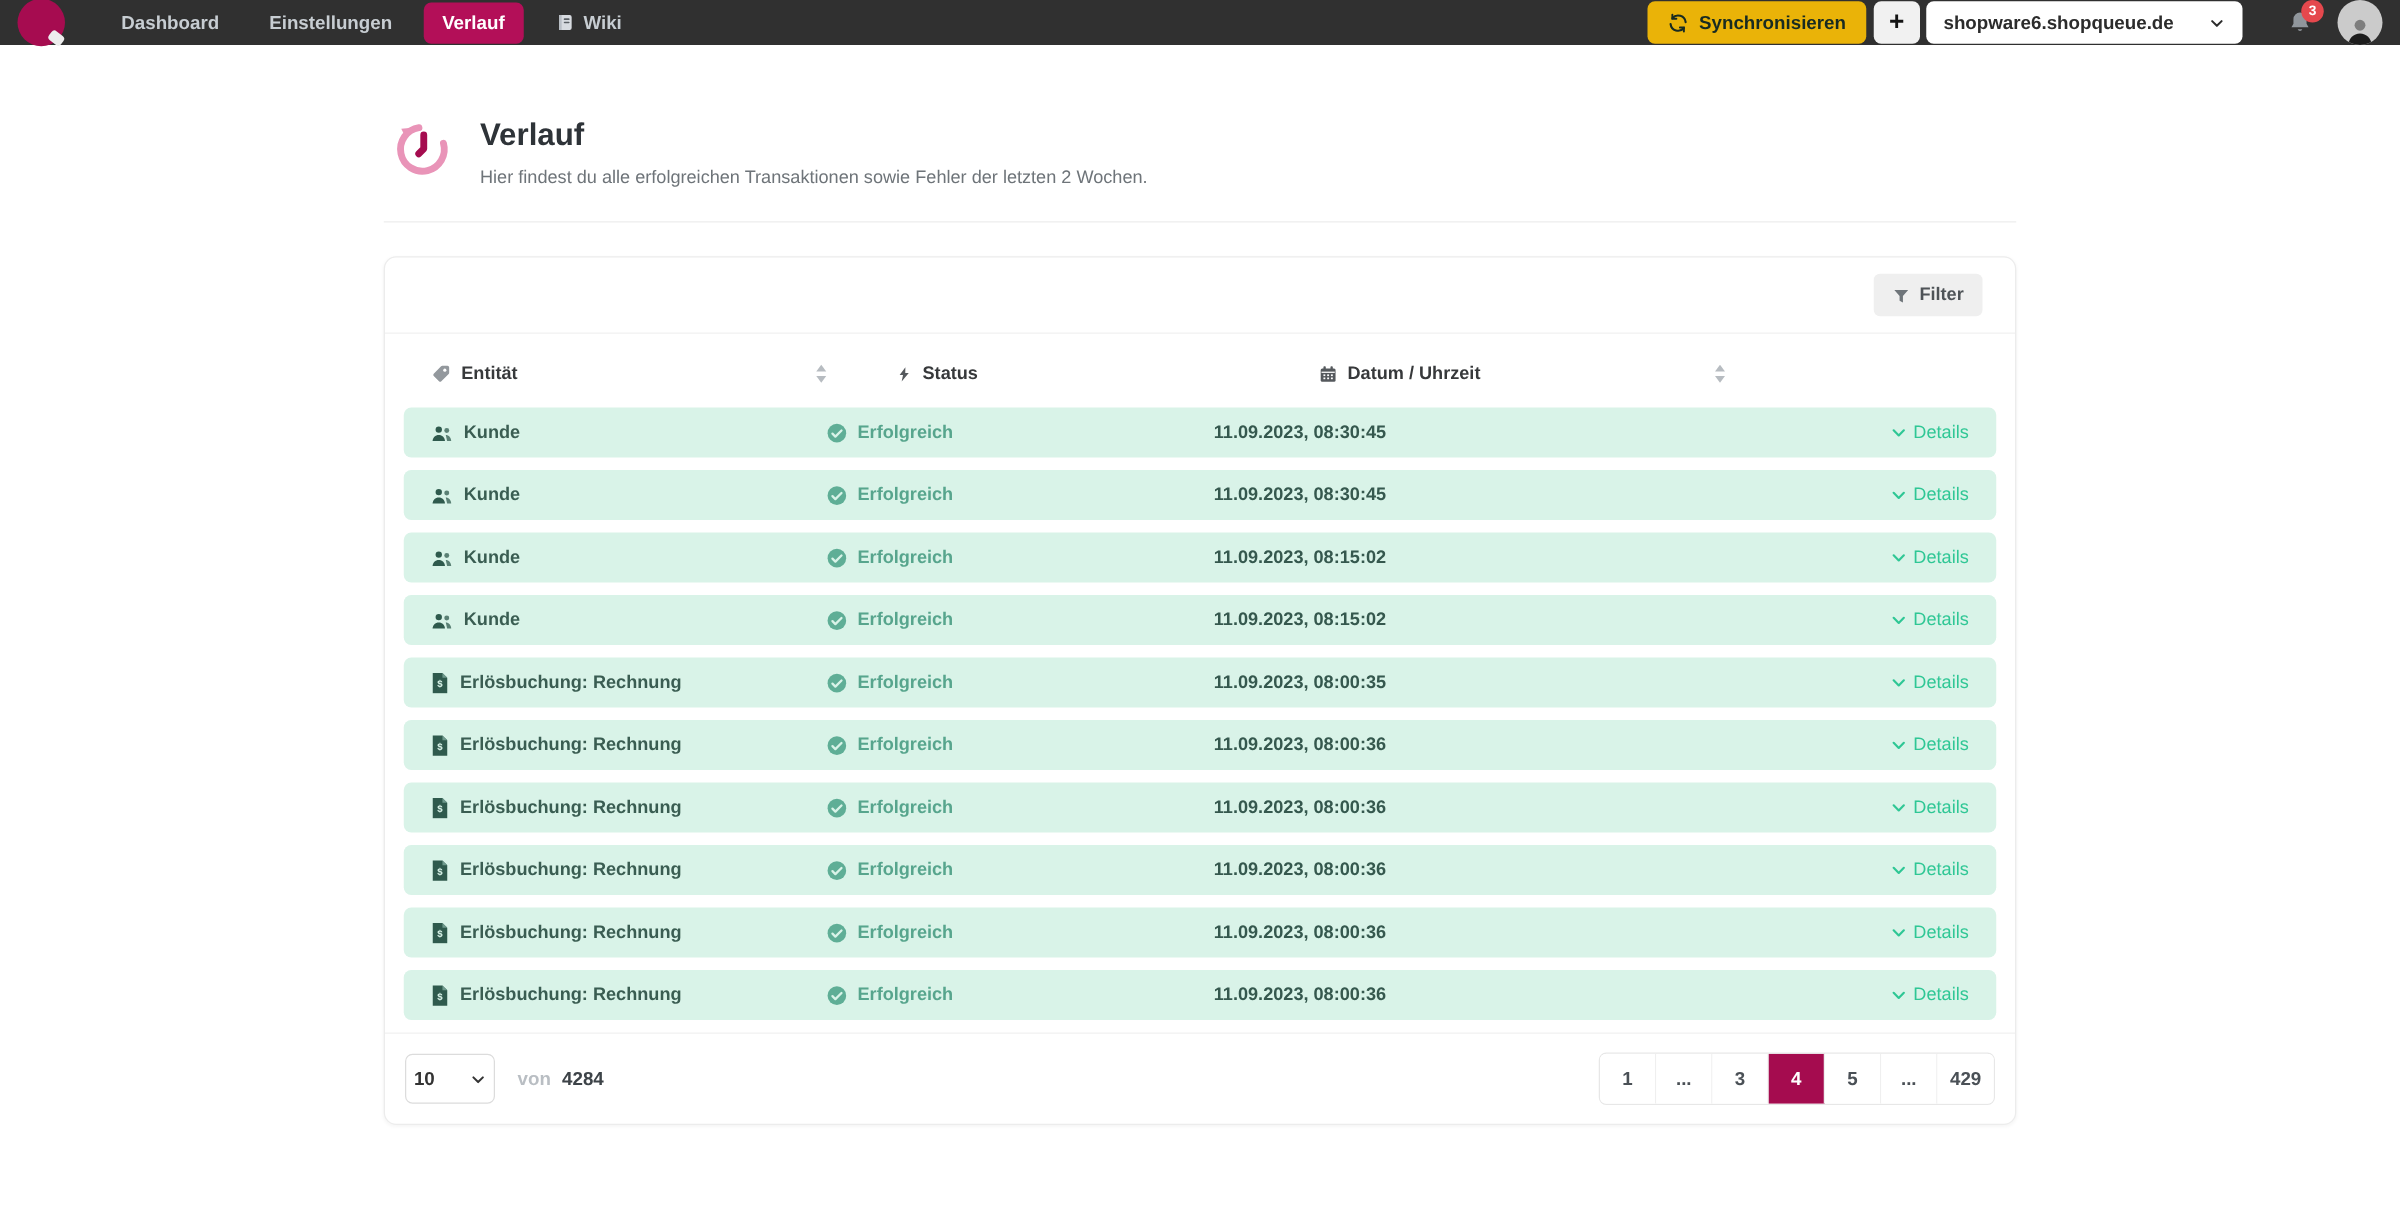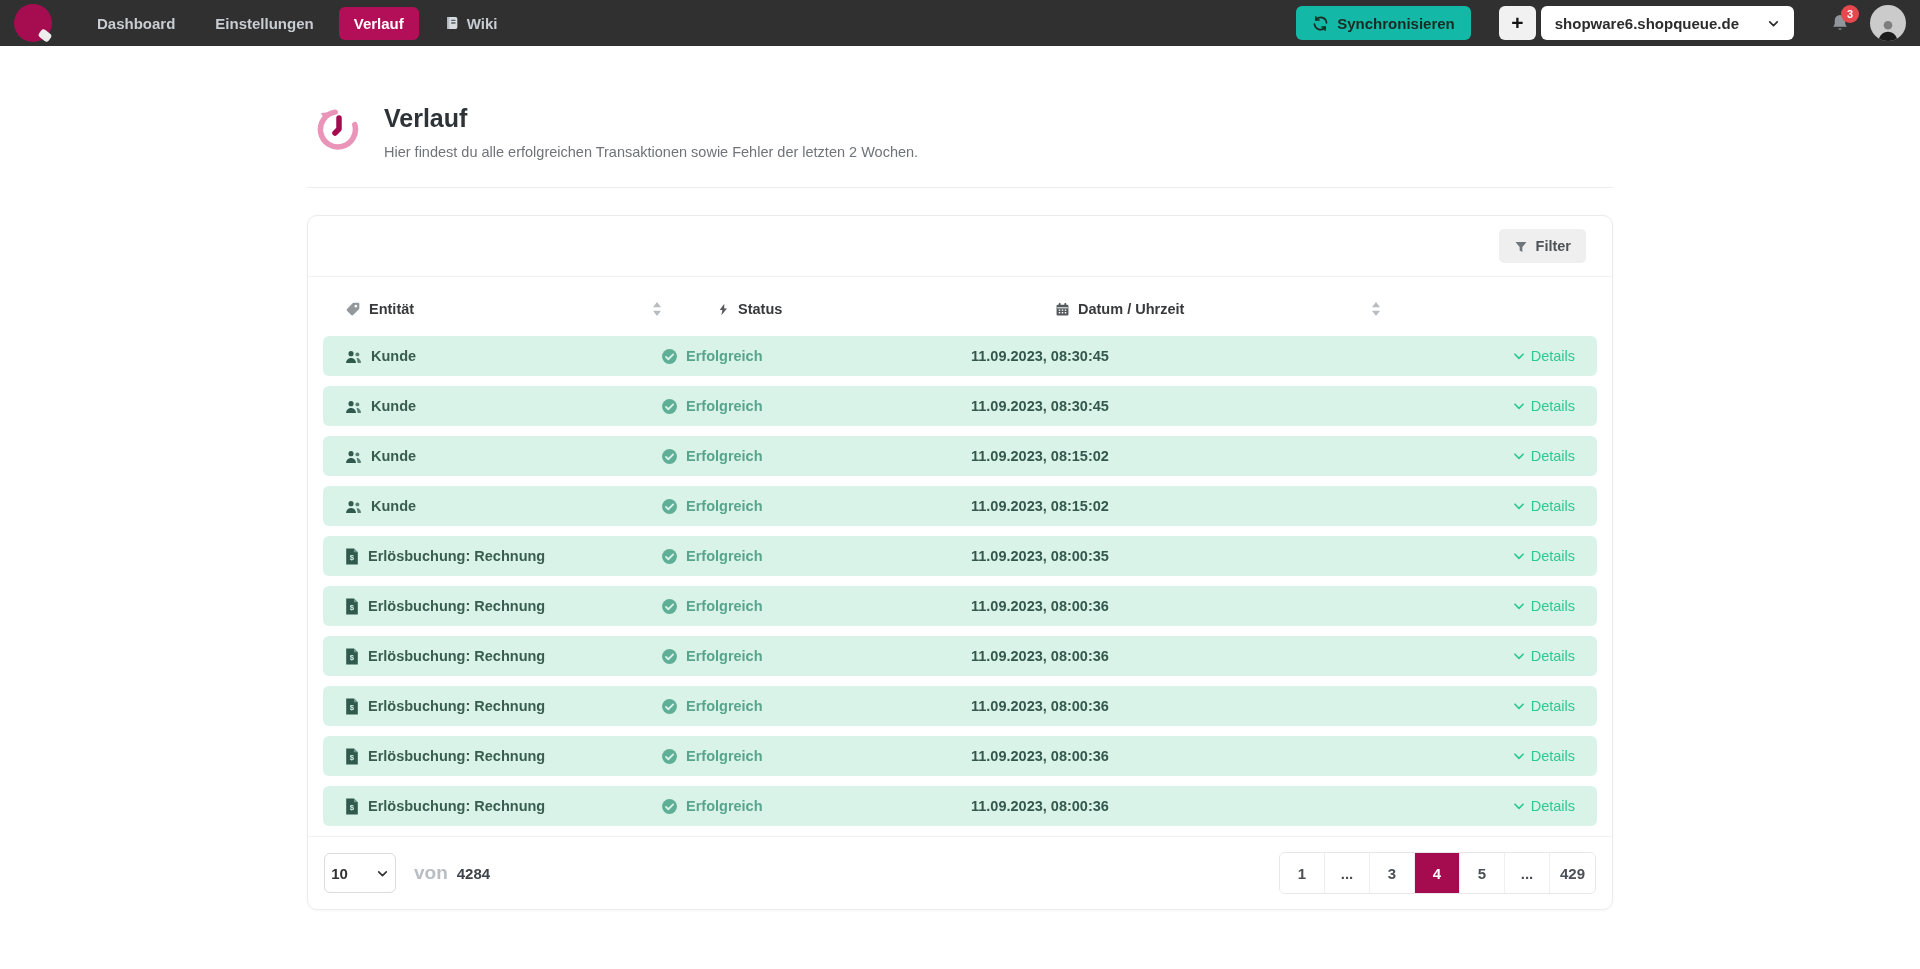--- a/index.html
+++ b/index.html
@@ -1,25 +1,25 @@
 <!DOCTYPE html>
 <html><head>
 <meta charset="utf-8">
 <style>
   * { box-sizing: border-box; margin: 0; padding: 0; }
   html,body { width:1920px; height:969px; background:#ffffff; font-family:"Liberation Sans", sans-serif; }
 
   
-  .navbar { height:46px; background:#303030; display:flex; align-items:center; padding:0 14px; }
+  .navbar { height:36px; background:#303030; display:flex; align-items:center; padding:0 14px; }
   .logo { width:38px; height:38px; border-radius:50%; background:#a60c50; position:relative; flex:0 0 auto; margin-right:30px; }
   .logo::after { content:""; position:absolute; right:1px; bottom:2px; width:12px; height:9px; background:#ededed; border-radius:3px; transform:rotate(38deg); }
   .nav-link { color:#c7cdd2; font-size:15px; font-weight:bold; text-decoration:none; padding:8px 15px; margin-right:10px; border-radius:6px; display:flex; align-items:center; gap:7px; cursor:pointer; }
   .nav-link.active { background:#b30f58; color:#ffffff; }
   .nav-spacer { flex:1; }
-  .sync-btn { background:#14b8a6; color:#182b22; border:none; height:34px; border-radius:6px; padding:0 16px; font-size:15px; font-weight:bold; font-family:inherit; display:flex; align-items:center; gap:8px; cursor:pointer; margin-right:28px; }
+  .sync-btn { background:#eab308; color:#182b22; border:none; height:34px; border-radius:6px; padding:0 16px; font-size:15px; font-weight:bold; font-family:inherit; display:flex; align-items:center; gap:8px; cursor:pointer; margin-right:6px; }
   .add-btn { width:37px; height:34px; background:#f1f1f1; border:none; border-radius:6px; font-size:21px; font-weight:bold; color:#141414; display:flex; align-items:center; justify-content:center; cursor:pointer; margin-right:5px; }
   .shop-select { height:34px; background:#ffffff; border-radius:6px; padding:0 14px; display:flex; align-items:center; gap:28px; font-size:15px; font-weight:bold; color:#2c2c2c; cursor:pointer; }
   .bell-wrap { position:relative; margin:0 20px 0 36px; cursor:pointer; }
   .badge { position:absolute; top:-8px; right:-9px; background:#e5484d; color:#fff; min-width:18px; height:18px; border-radius:50%; font-size:11px; font-weight:bold; display:flex; align-items:center; justify-content:center; }
   .avatar { width:36px; height:36px; border-radius:50%; background:#cbcbcb; display:flex; align-items:flex-end; justify-content:center; overflow:hidden; cursor:pointer; }
 
   
   .content { width:1306px; margin:0 auto; padding-top:58px; }
   .page-head { display:flex; gap:22px; padding-left:8px; }
   .page-title { font-size:25px; font-weight:bold; color:#2e3338; margin-bottom:11px; }
@@ -39,21 +39,21 @@
   .row { height:40px; background:#d9f3e8; border-radius:6px; margin-bottom:10px; display:grid; grid-template-columns:316px 310px 310px 1fr; align-items:center; padding:0 22px; }
   .cell-entity { display:flex; align-items:center; gap:9px; font-size:14.5px; font-weight:bold; color:#3a5d52; }
   .cell-status { display:flex; align-items:center; gap:8px; font-size:14.5px; font-weight:bold; color:#57a58d; }
   .cell-date { font-size:14.5px; font-weight:bold; color:#35584e; }
   .cell-details { justify-self:end; display:flex; align-items:center; gap:5px; font-size:14.5px; font-weight:normal; color:#2fc795; background:none; border:none; font-family:inherit; cursor:pointer; }
 
   
   .card-footer { border-top:1px solid #f1f1f1; display:flex; justify-content:space-between; align-items:center; padding:15px 16px; margin-top:5px; }
   .footer-left { display:flex; align-items:center; }
   .page-size { border:1px solid #dcdcdc; background:#fff; border-radius:6px; height:40px; width:72px; display:flex; align-items:center; justify-content:center; gap:28px; font-size:15px; font-weight:bold; color:#333; cursor:pointer; }
-  .von-label { color:#b9bec3; font-size:19px; font-weight:bold; margin-left:18px; }
+  .von-label { color:#b9bec3; font-size:15px; font-weight:bold; margin-left:18px; }
   .total-label { color:#3d4348; font-size:15px; font-weight:bold; margin-left:9px; }
   .pagination { display:flex; border:1px solid #e7e7e7; border-radius:6px; overflow:hidden; }
   .page-cell { width:45px; height:40px; background:#fff; border:none; border-right:1px solid #efefef; display:flex; align-items:center; justify-content:center; font-size:15px; font-weight:bold; font-family:inherit; color:#4a5056; cursor:pointer; }
   .page-cell:last-child { border-right:none; }
   .page-cell.active { background:#a50c4f; color:#ffffff; }
 
   svg { display:block; }
 </style>
 </head>
 <body>

